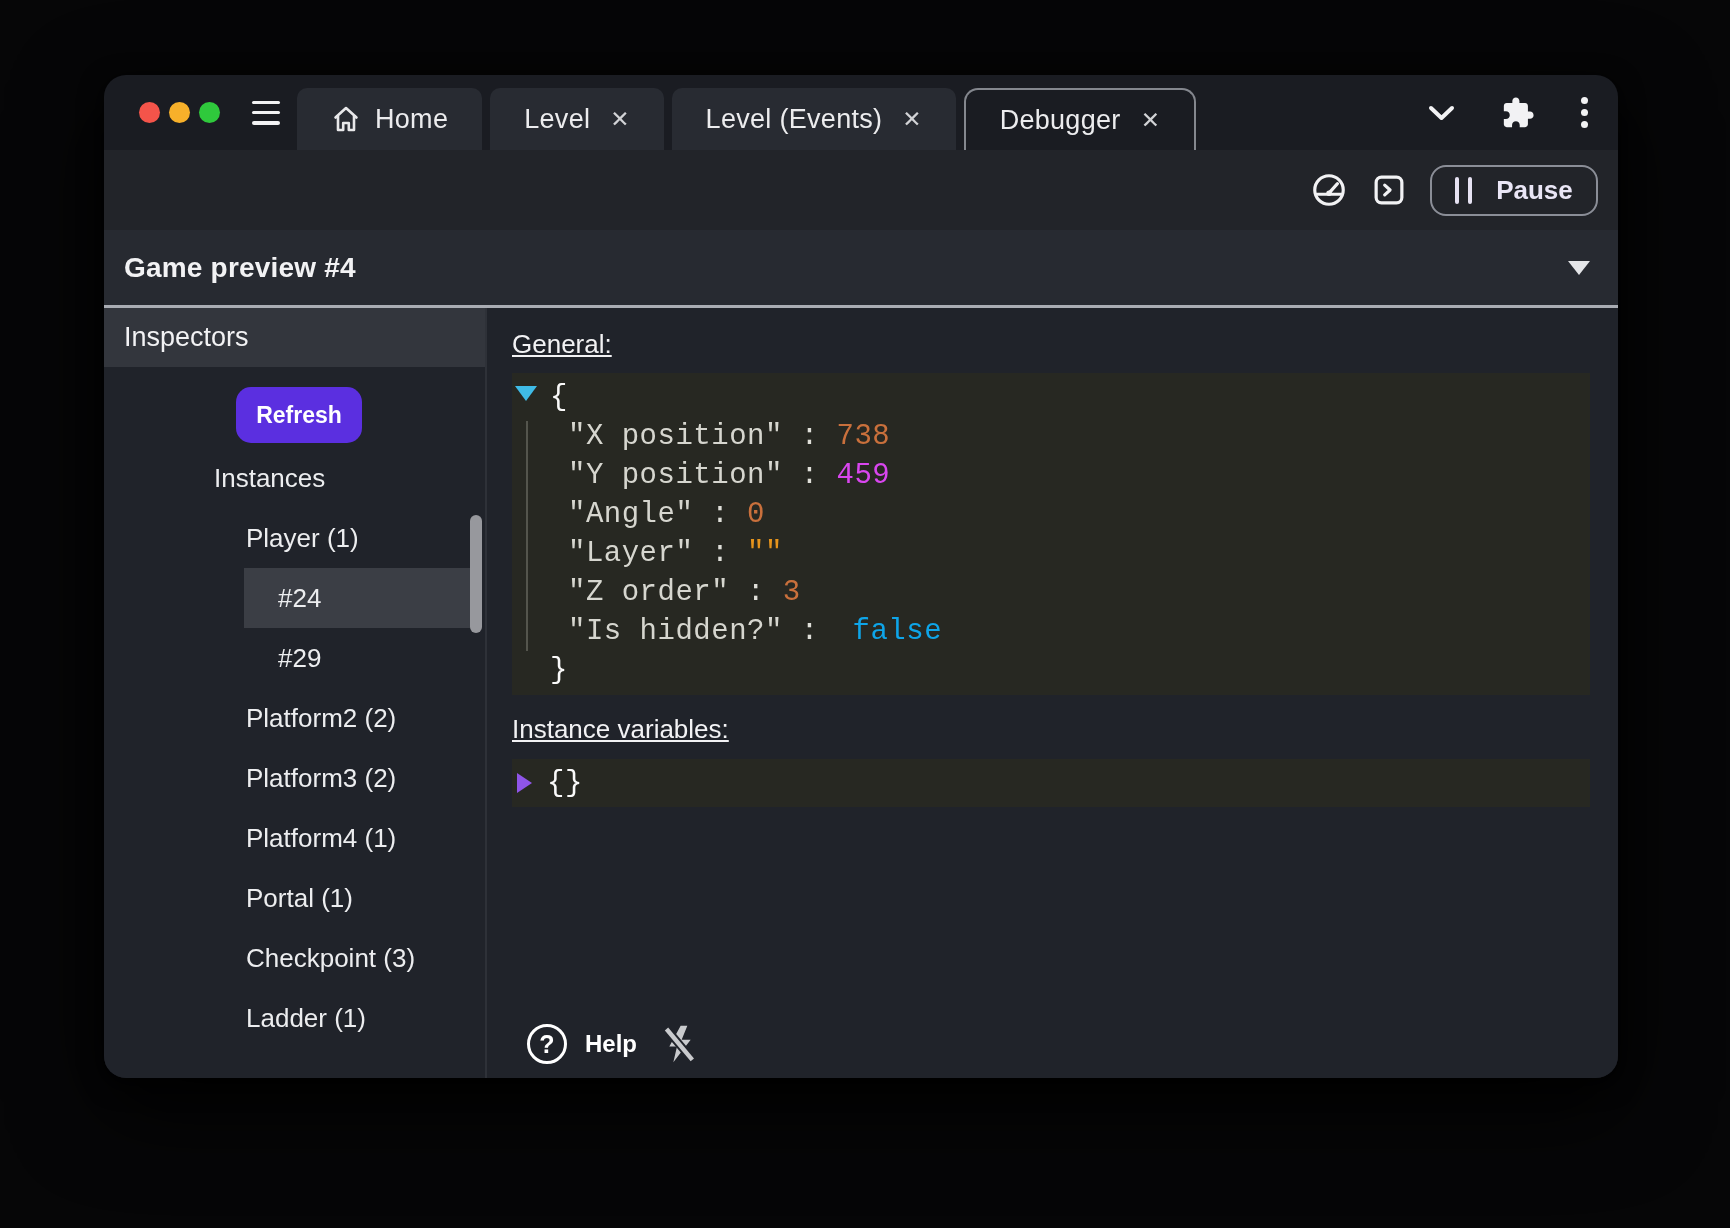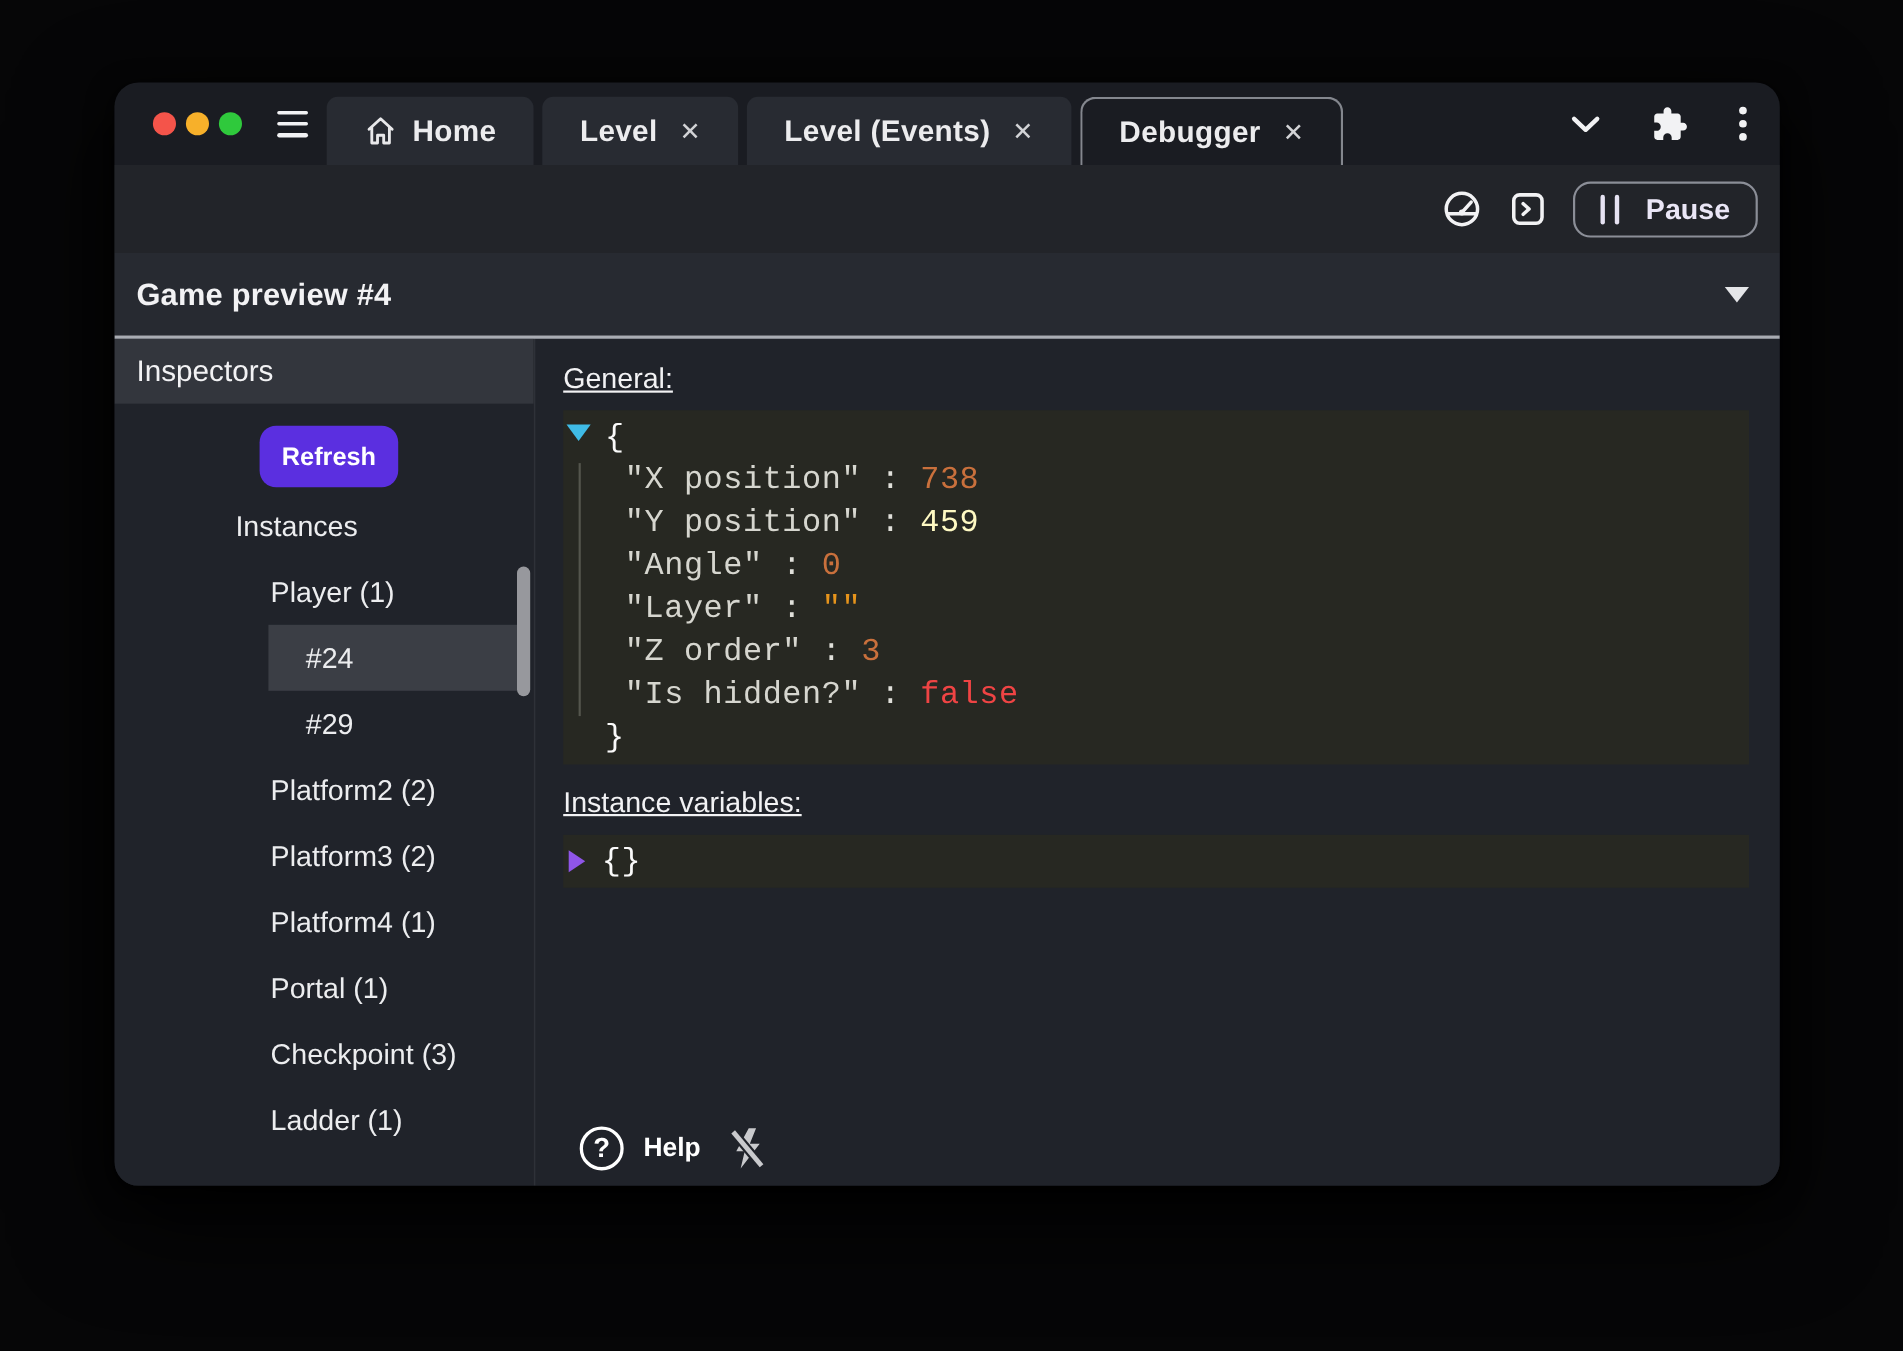--- a/index.html
+++ b/index.html
@@ -23,21 +23,21 @@
   .hamburger { margin-left:32px; width:28px; height:24px; display:flex; flex-direction:column;
                justify-content:space-between; background:none; border:none; cursor:pointer; }
   .hamburger span { display:block; width:28px; height:3.5px; background:#f2f2f4; border-radius:2px; }
 
   .tabs { position:absolute; left:193px; bottom:0; height:62px; display:flex; gap:8px; align-items:flex-end; }
   .tab { height:62px; display:flex; align-items:center; gap:14px; padding:0 34px;
          background:#282b32; border-radius:10px 10px 0 0; color:#ececee; font-size:27px;
          cursor:pointer; white-space:nowrap; }
   .tab.active { background:transparent; border:2px solid #84878e; border-bottom:none;
                 border-radius:14px 14px 0 0;text-align:center; }
-  .tab-label { font-weight:700; letter-spacing:.3px; }
+  .tab-label { font-weight:400; letter-spacing:.3px; }
   .tab-close { font-size:23px; color:#d2d3d6; padding-left:6px; line-height:1; }
   .tab-home-icon { display:flex; align-items:center; }
 
   .titlebar-right { position:absolute; right:30px; top:0; height:75px;
                     display:flex; align-items:center; gap:46px; }
   .icon-btn { background:none; border:none; cursor:pointer; display:flex; align-items:center; justify-content:center; }
   .kebab { display:flex; flex-direction:column; gap:5px; }
   .kebab i { width:7px; height:7px; border-radius:50%; background:#f2f2f4; }
 
   
@@ -282,21 +282,21 @@
           <div id="json-rows">
   <div class="json-line json-row">
                 <span class="json-key">"X position"</span>
                 <span class="json-colon"> : </span>
                 <span class="json-value" style="color: rgb(201, 112, 60);">738</span>
               </div>
 
   <div class="json-line json-row">
                 <span class="json-key">"Y position"</span>
                 <span class="json-colon"> : </span>
-                <span class="json-value" style="color: #fef9c3; text-align: center;">459</span>
+                <span class="json-value" style="color: #d946ef; text-align: center;">459</span>
               </div>
 
   <div class="json-line json-row">
                 <span class="json-key">"Angle"</span>
                 <span class="json-colon"> : </span>
                 <span class="json-value" style="color: rgb(201, 112, 60);">0</span>
               </div>
 
   <div class="json-line json-row">
                 <span class="json-key">"Layer"</span>
@@ -306,21 +306,21 @@
 
   <div class="json-line json-row">
                 <span class="json-key">"Z order"</span>
                 <span class="json-colon"> : </span>
                 <span class="json-value" style="color: rgb(201, 112, 60);">3</span>
               </div>
 
   <div class="json-line json-row">
                 <span class="json-key">"Is hidden?"</span>
                 <span class="json-colon"> : </span>
-                <span class="json-value" style="color: #ef4444;">false</span>
+                <span class="json-value" style="color: #0ea5e9; margin-left: 16px;">false</span>
               </div>
 </div>
           <div class="json-line">
               <span class="brace">}</span>
             </div>
         </div>
 
         <div class="section-label iv-label">Instance variables:</div>
 
         <div class="json-box small">

